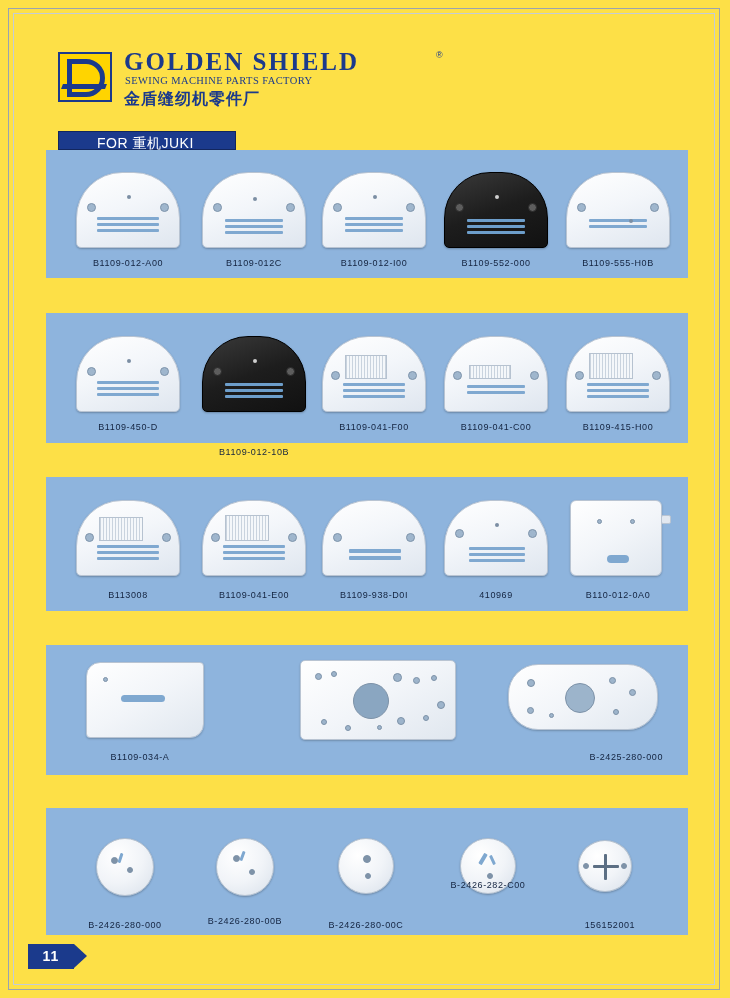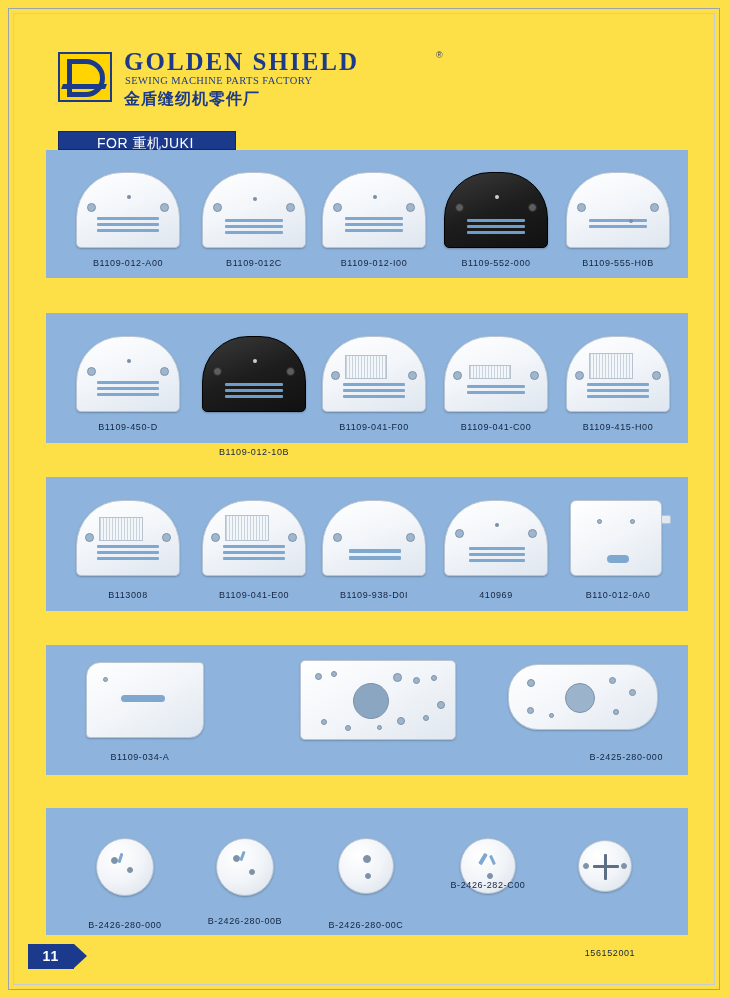--- a/index.html
+++ b/index.html
@@ -530,17 +530,17 @@
   <div class="caption" style="left:408px; top:880px;">B-2426-282-C00</div>
 
   <div class="cell" style="left:578px; top:840px;">
     <div class="disc" style="width:54px; height:52px; border-radius:50%;">
       <div class="slot" style="left:14px; top:24px; width:26px; height:3px; background:#5c6f84;"></div>
       <div class="slot" style="left:25px; top:13px; width:3px; height:26px; background:#5c6f84;"></div>
       <div class="hole2" style="left:4px; top:22px; width:6px; height:6px; background:#7f93a8;"></div>
       <div class="hole2" style="right:4px; top:22px; width:6px; height:6px; background:#7f93a8;"></div>
     </div>
   </div>
-  <div class="caption" style="left:530px; top:920px;margin-top:28px;">156152001</div>
+  <div class="caption" style="left:530px; top:920px;">156152001</div>
 
   <div class="page-num">11</div>
   <div class="page-num-arrow"></div>
 </div>
 
 </body></html>

